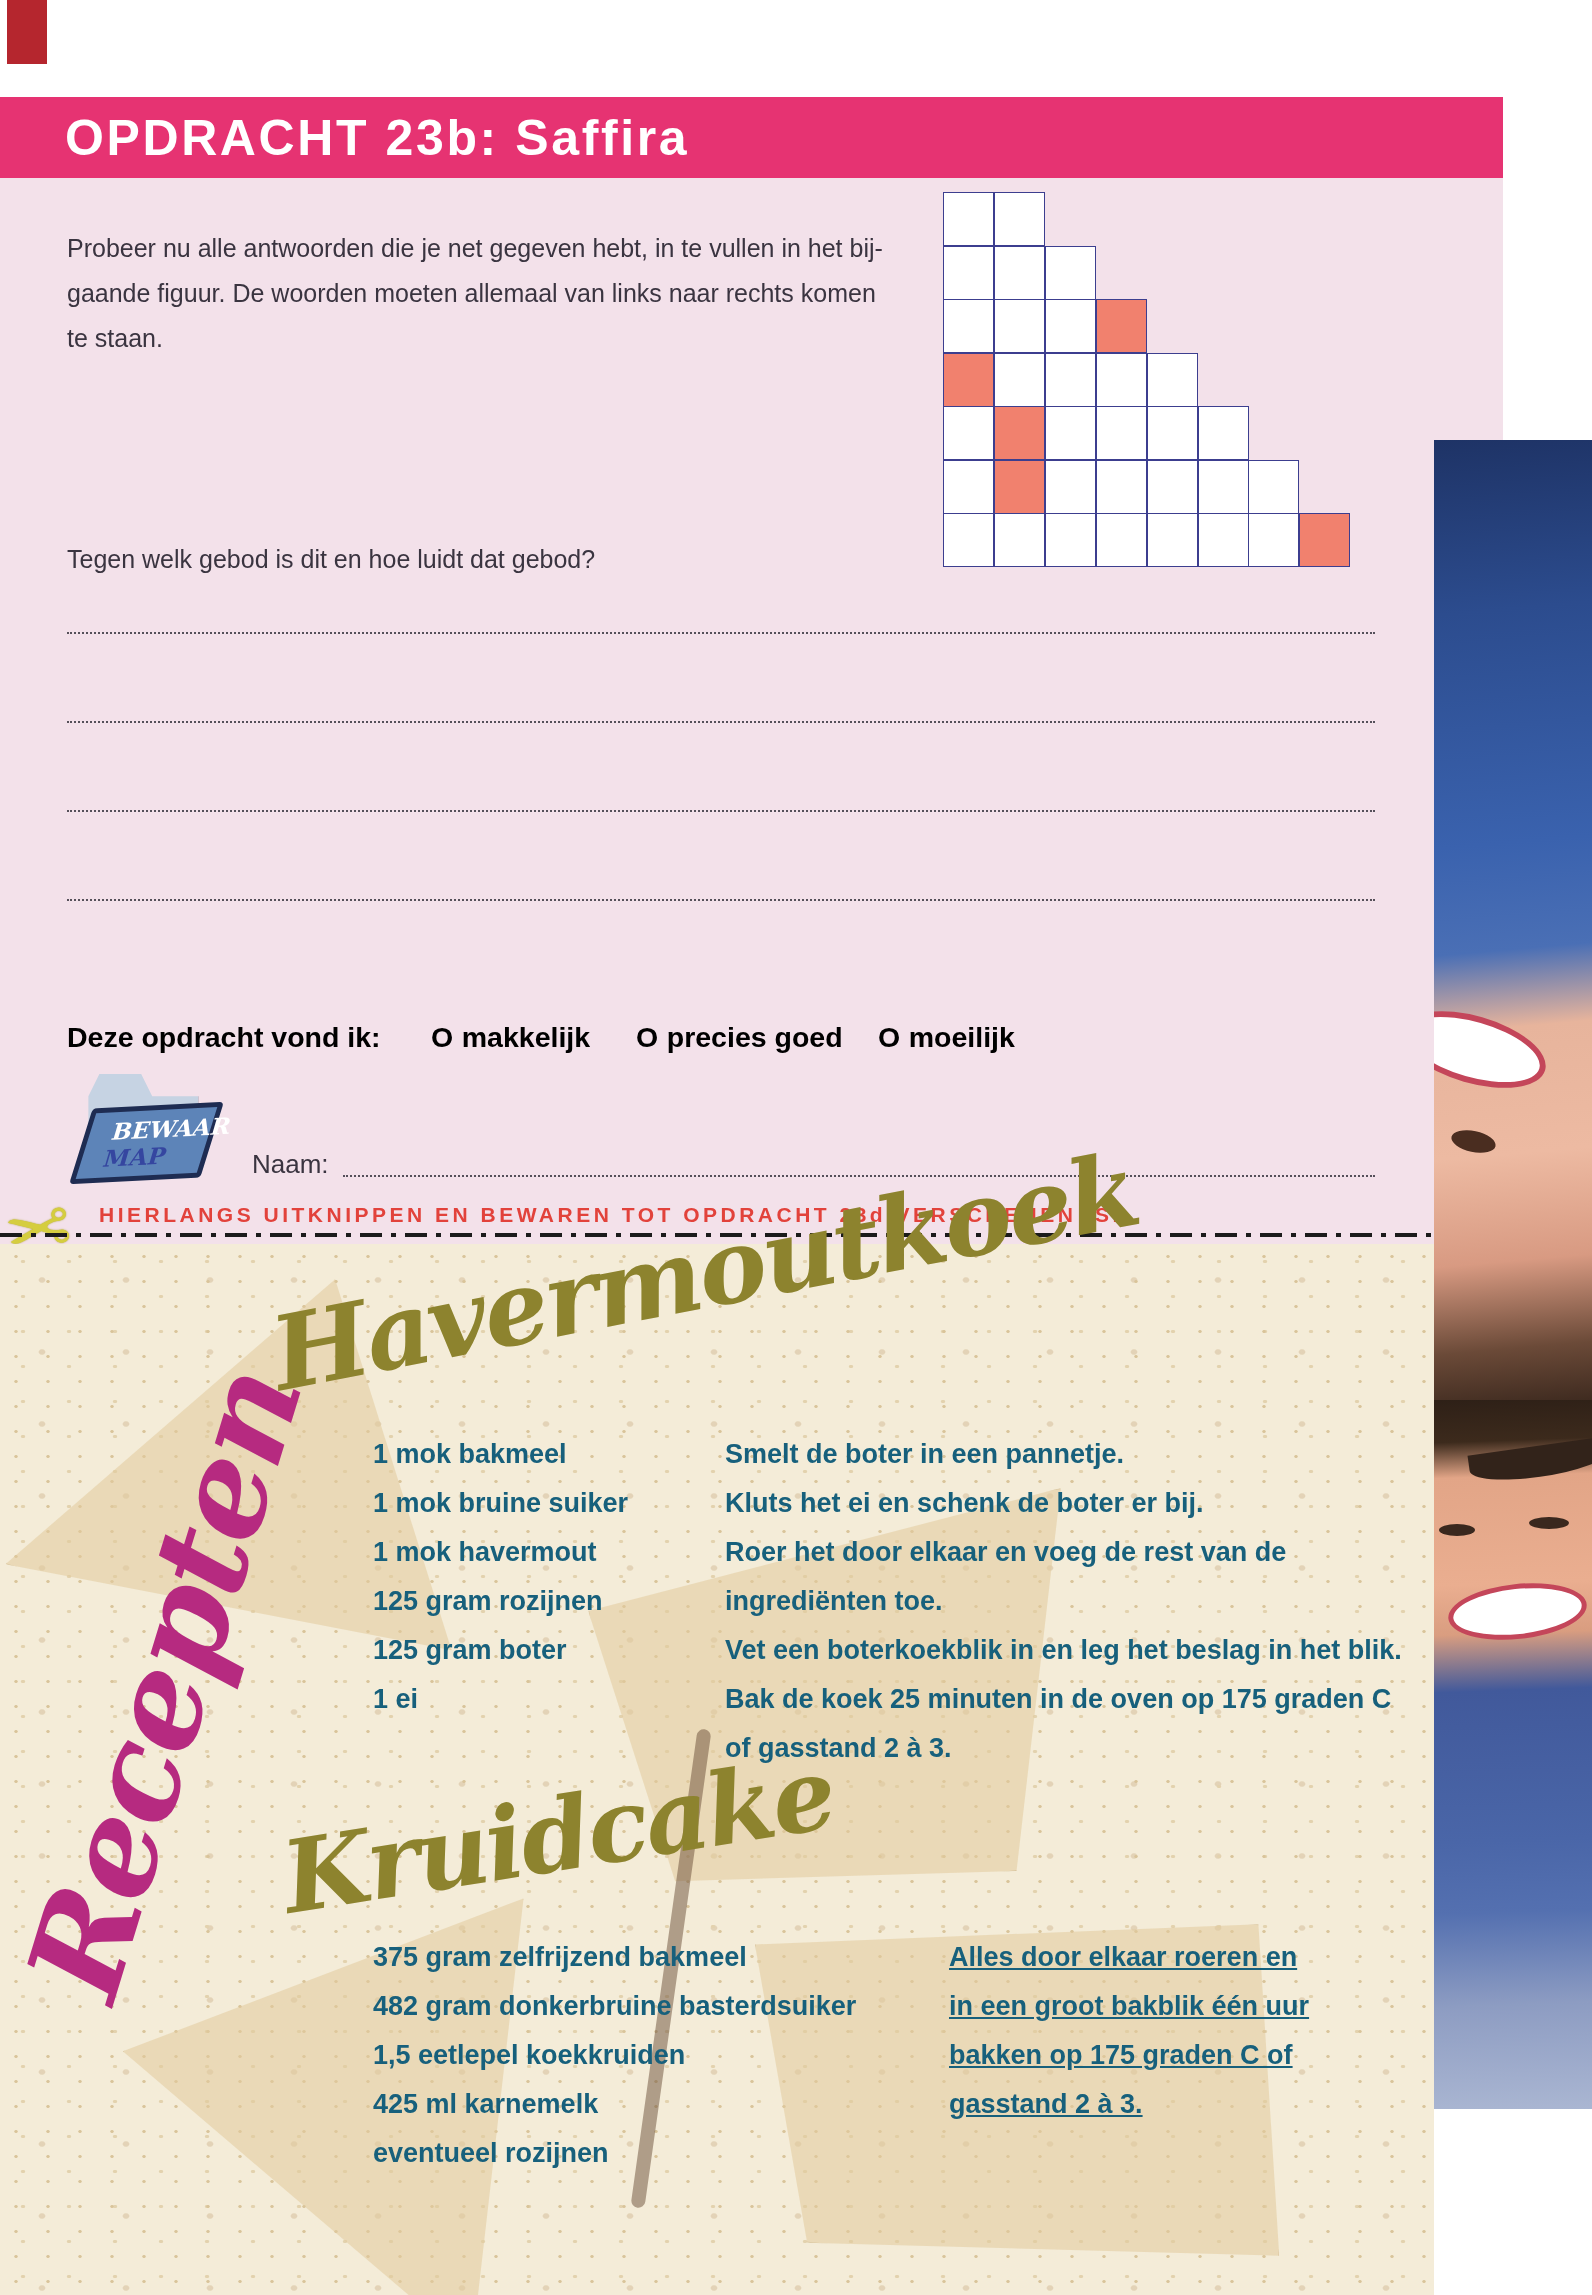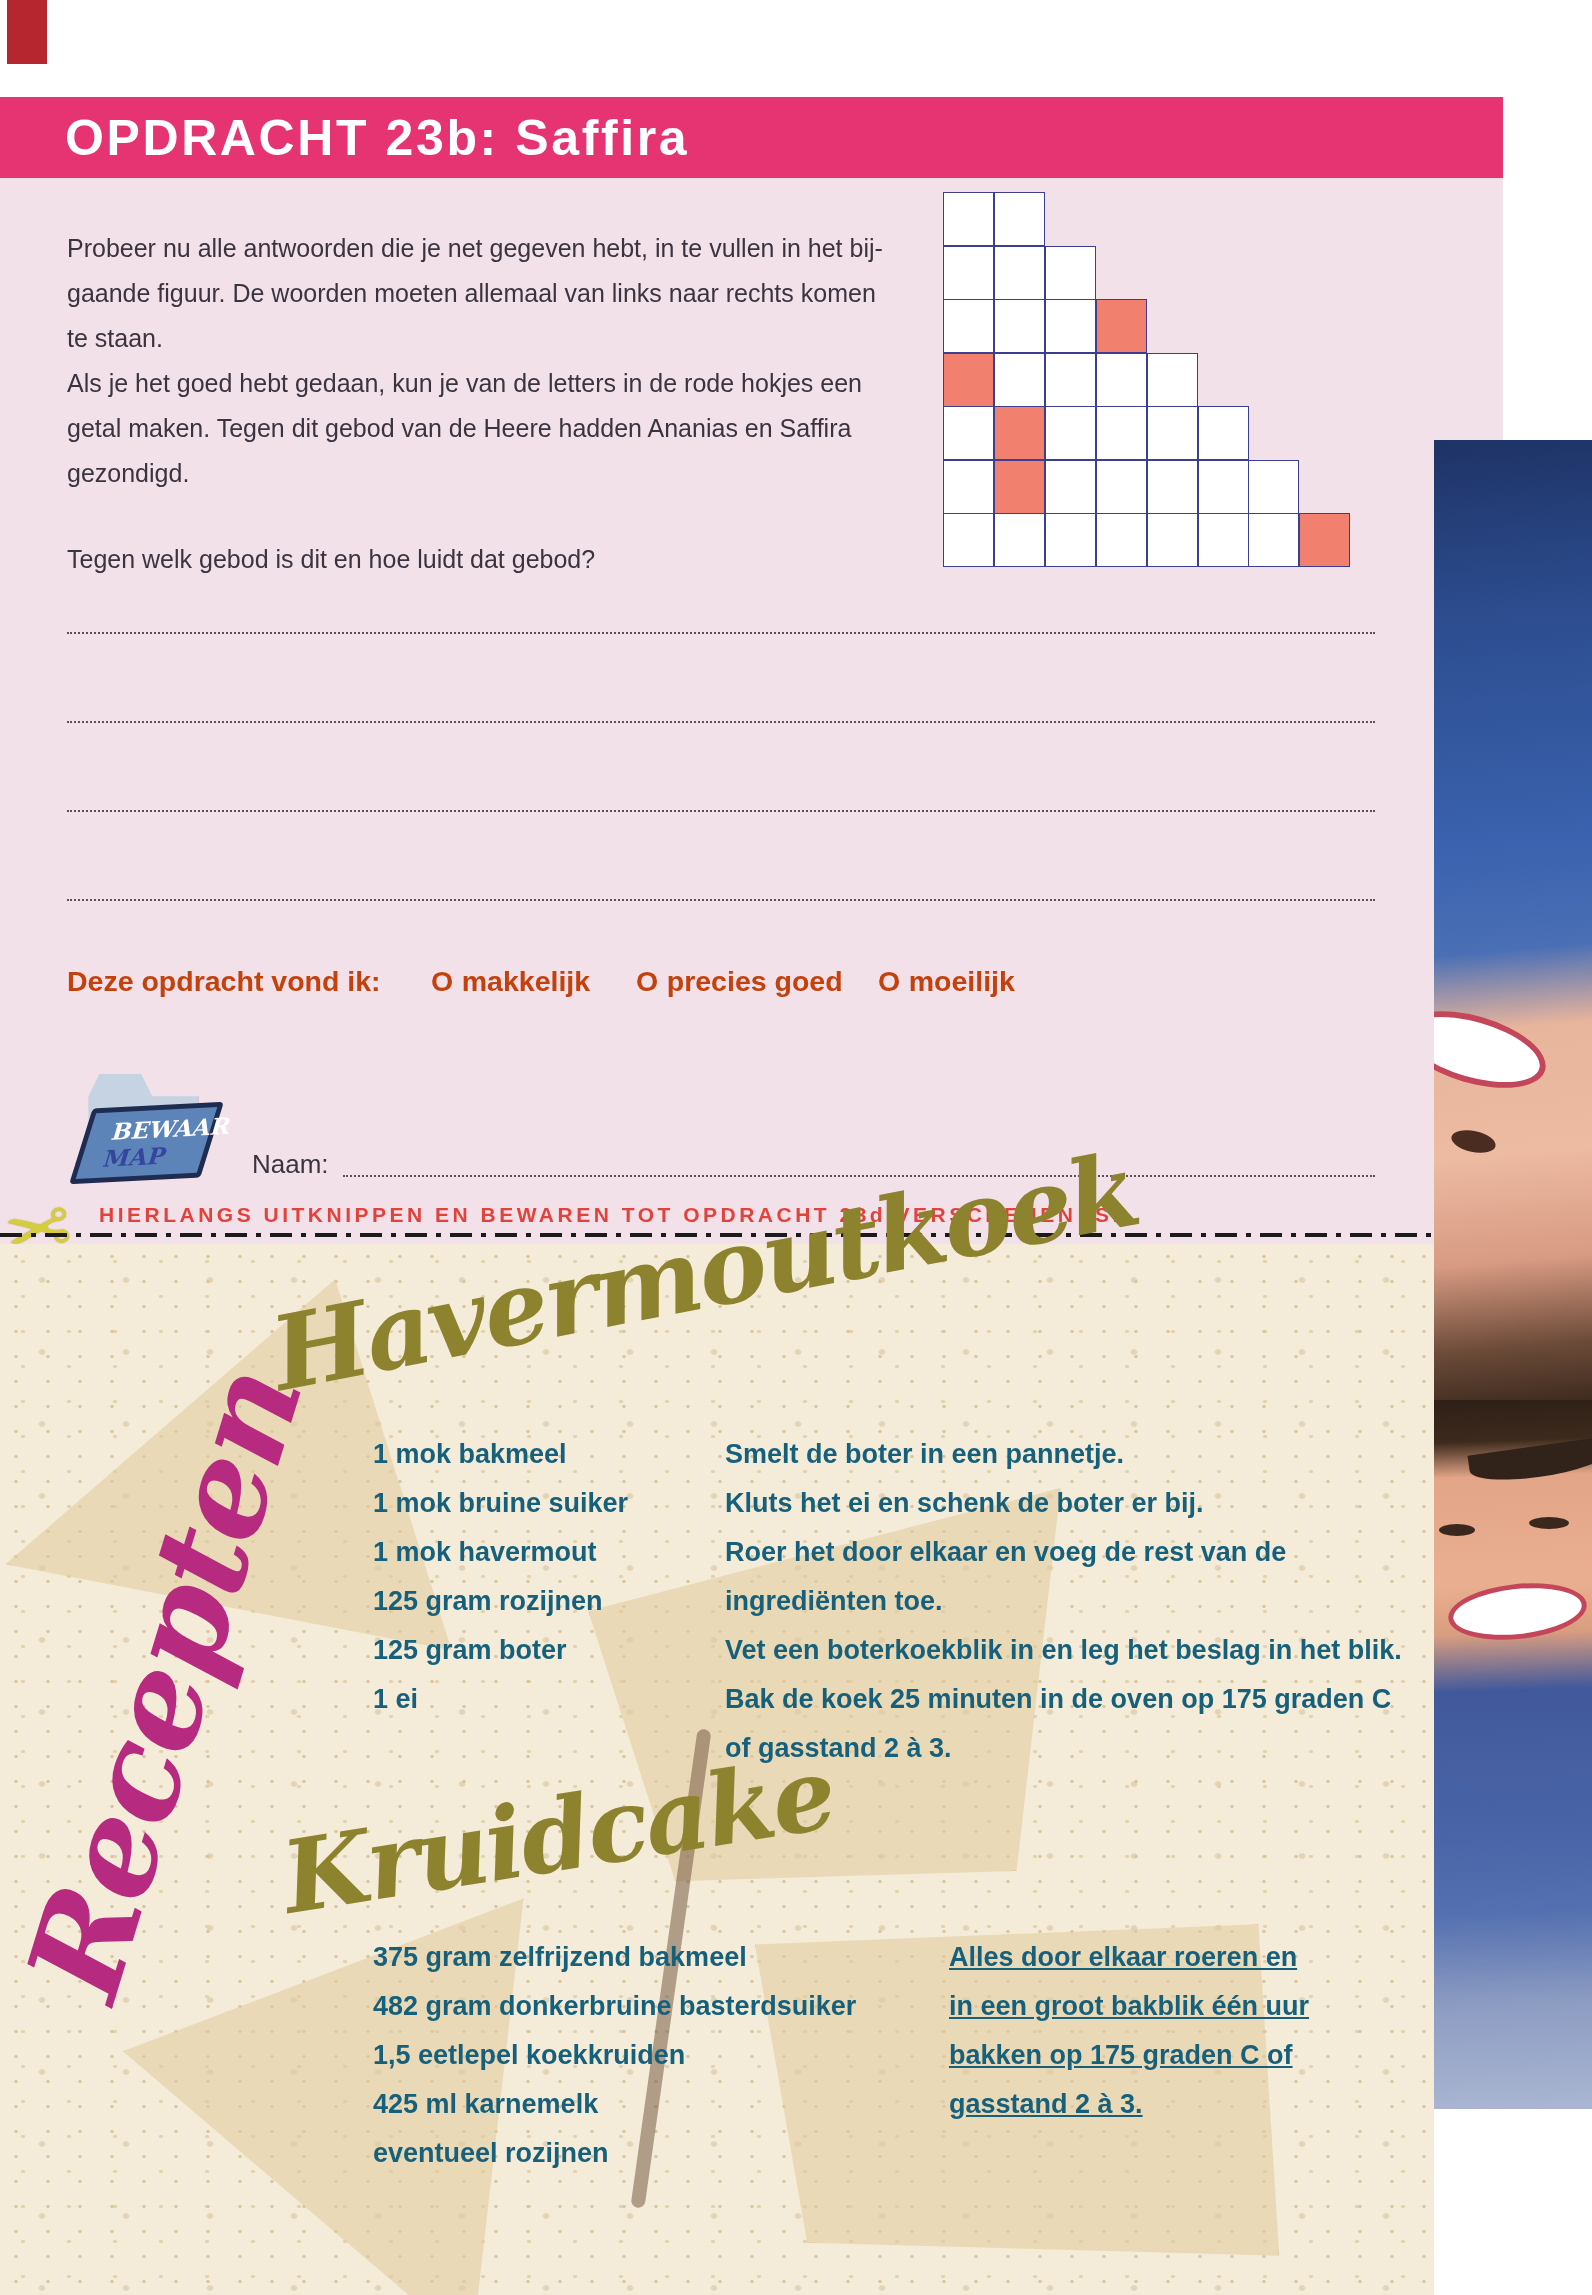--- a/index.html
+++ b/index.html
@@ -23,21 +23,21 @@
 
   
   .puzzle-grid{position:absolute;left:943px;top:192px;width:410px;height:378px;}
   .pcell{position:absolute;width:51px;height:54px;box-sizing:border-box;border:1.7px solid #3c3e8f;background:#ffffff;}
   .pcell.red{background:#f1816e;}
 
   
   .answer-line{position:absolute;left:67px;width:1308px;height:29px;border-bottom:2.6px dotted #55505a;}
 
   
-  .fb{position:absolute;top:965px;font-size:28.5px;font-weight:700;color:#c2410c;}
+  .fb{position:absolute;top:1021px;font-size:28.5px;font-weight:700;color:#000000;}
   .fb .o{margin-right:8.6px;}
 
   
   .folder{position:absolute;left:78px;top:1074px;width:155px;height:114px;}
   .folder-back{position:absolute;left:10.4px;top:0;width:110px;height:86px;background:#c6d3e3;clip-path:polygon(0 26%,10% 0,48% 0,58% 26%,100% 26%,100% 100%,0 100%);filter:drop-shadow(0 0 2.6px #1c2b50);}
   .folder-front{position:absolute;left:3.5px;top:31px;width:129px;height:76px;background:#5d84b8;border:5.2px solid #1e2c52;border-radius:4.3px;transform:skewX(-20deg) rotate(-3deg);display:flex;flex-direction:column;justify-content:center;padding-left:22.4px;box-sizing:border-box;}
   .folder-t1{font-family:"DejaVu Serif",serif;font-style:italic;font-weight:700;font-size:23px;color:#ffffff;transform:skewX(12deg);}
   .folder-t2{font-family:"DejaVu Serif",serif;font-style:italic;font-weight:700;font-size:23px;color:#3546a0;transform:skewX(12deg);}
 
   .naam-label{position:absolute;left:252px;top:1149px;font-size:26px;color:#3a3440;}
@@ -93,25 +93,20 @@
   <div class="title-bar">
     <span class="title-text">OPDRACHT 23b: Saffira</span>
   </div>
 
   <div class="pink-body"></div>
 
   <div class="intro-p p1">
       <div>Probeer nu alle antwoorden die je net gegeven hebt, in te vullen in het bij-</div>
       <div>gaande figuur. De woorden moeten allemaal van links naar rechts komen</div>
       <div>te staan.</div>
-    </div>
-  <div class="intro-p p2">
-      <div>Als je het goed hebt gedaan, kun je van de letters in de rode hokjes een</div>
-      <div>getal maken. Tegen dit gebod van de Heere hadden Ananias en Saffira</div>
-      <div>gezondigd.</div>
     </div>
   <div class="question">Tegen welk gebod is dit en hoe luidt dat gebod?</div>
 
   <div class="puzzle-grid">
       <div class="pcell" style="left: 0px; top: 0px;"></div>
       <div class="pcell" style="left: 51px; top: 0px;"></div>
       <div class="pcell" style="left: 0px; top: 54px;"></div>
       <div class="pcell" style="left: 51px; top: 54px;"></div>
       <div class="pcell" style="left: 102px; top: 54px;"></div>
       <div class="pcell" style="left: 0px; top: 107px;"></div>

